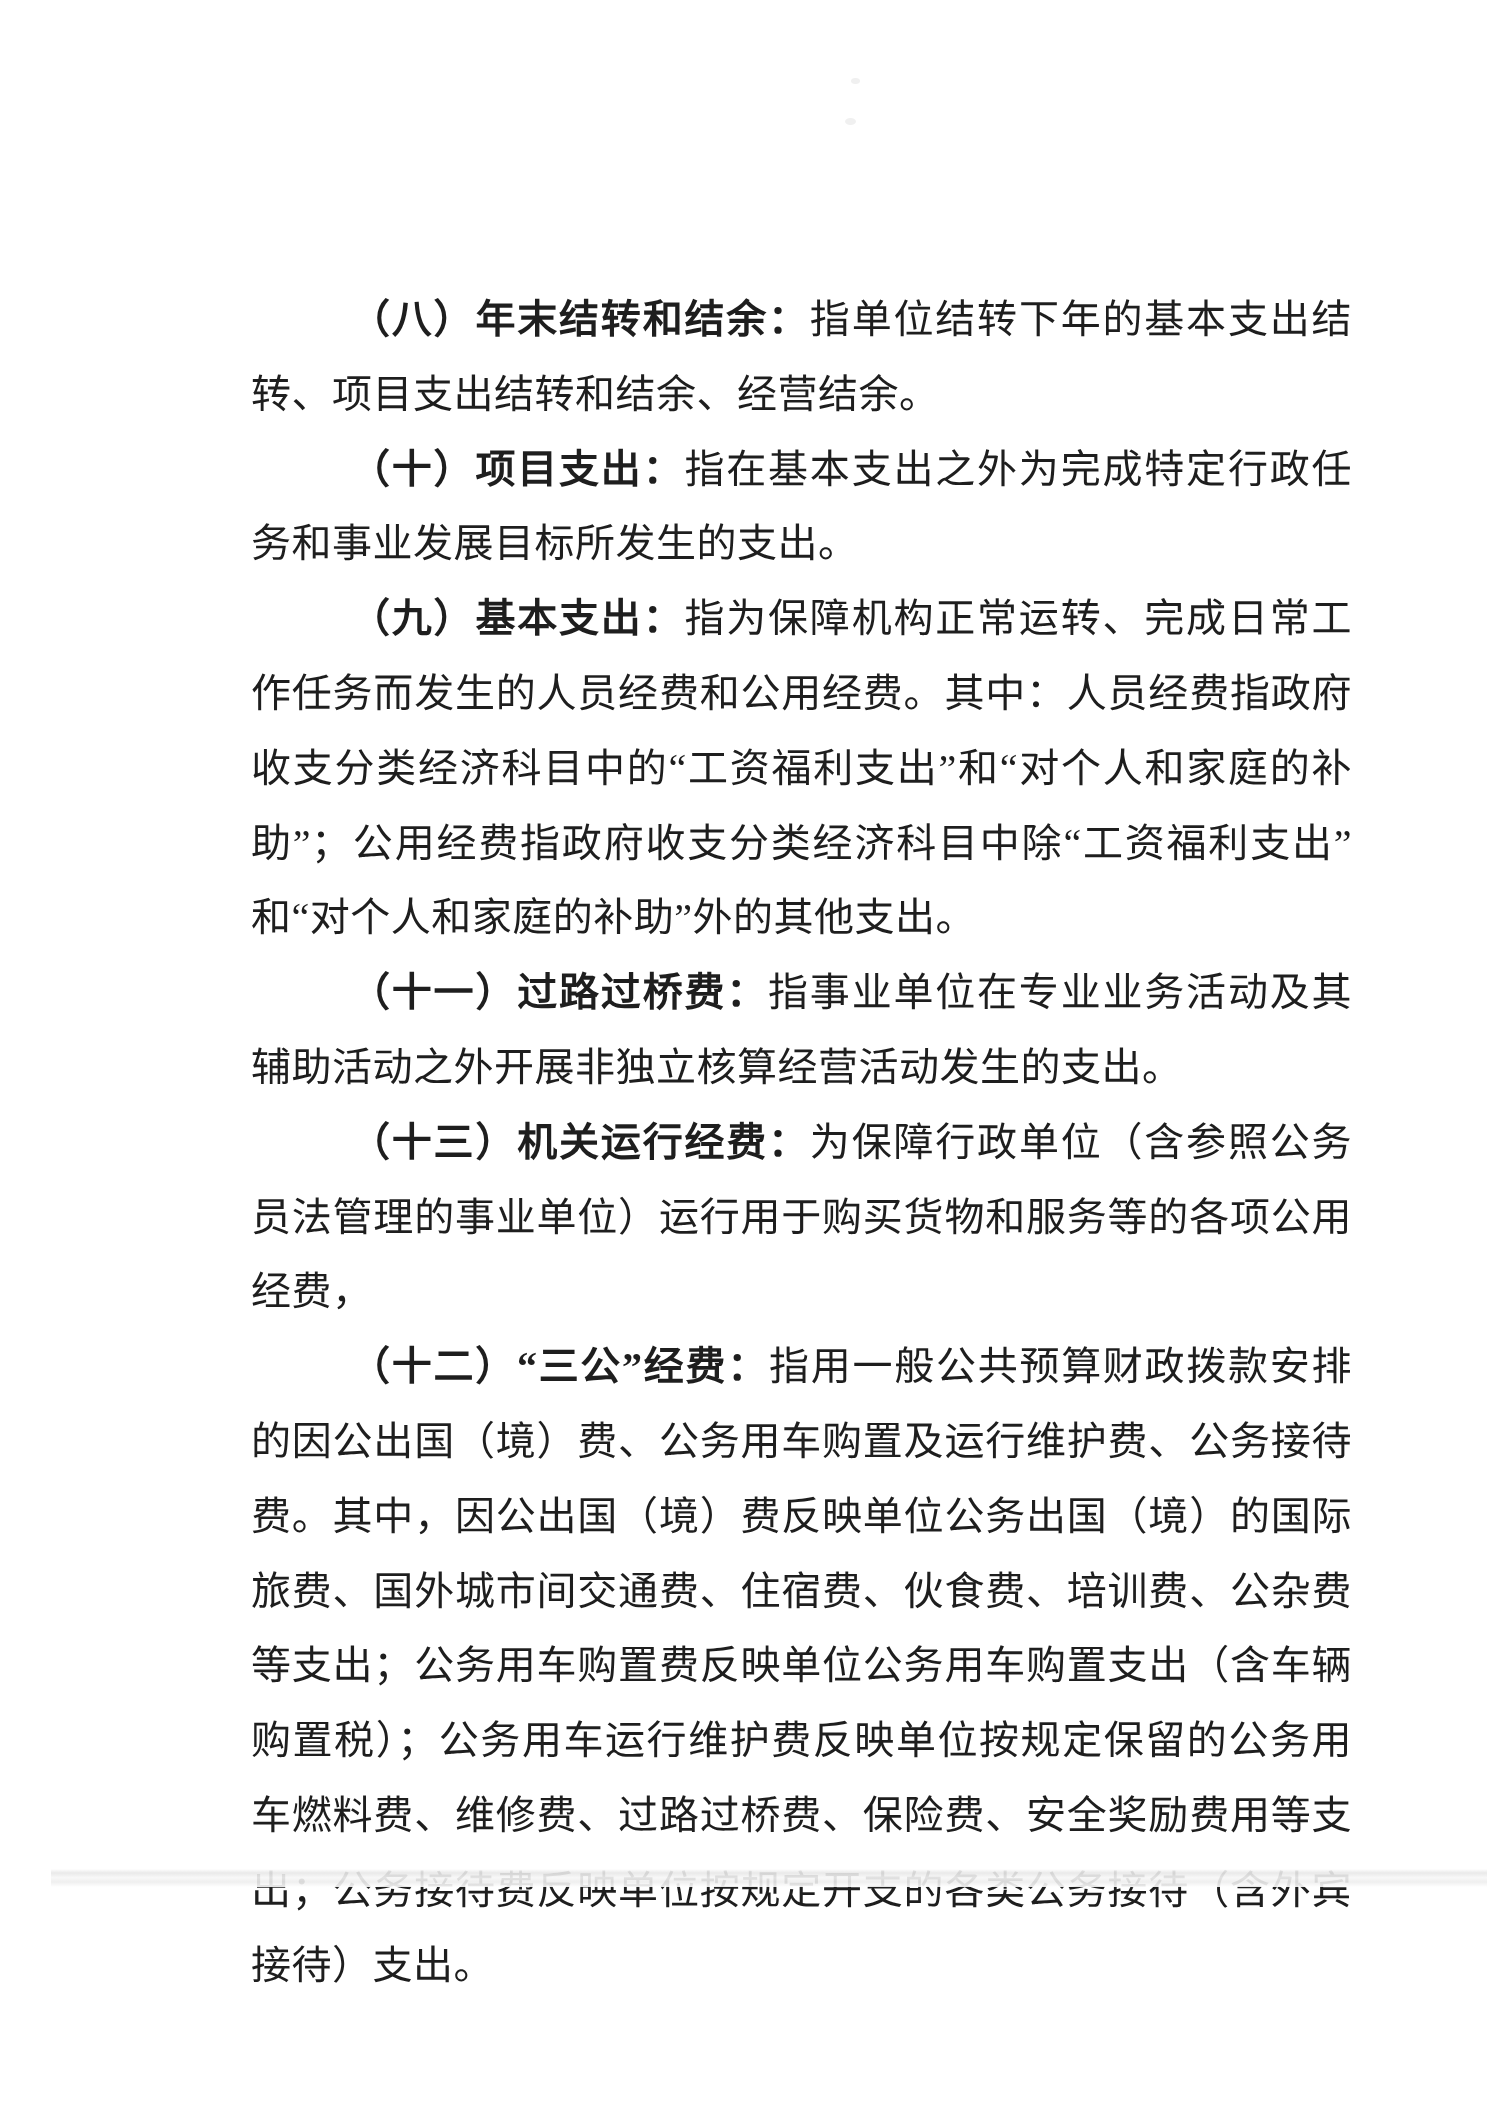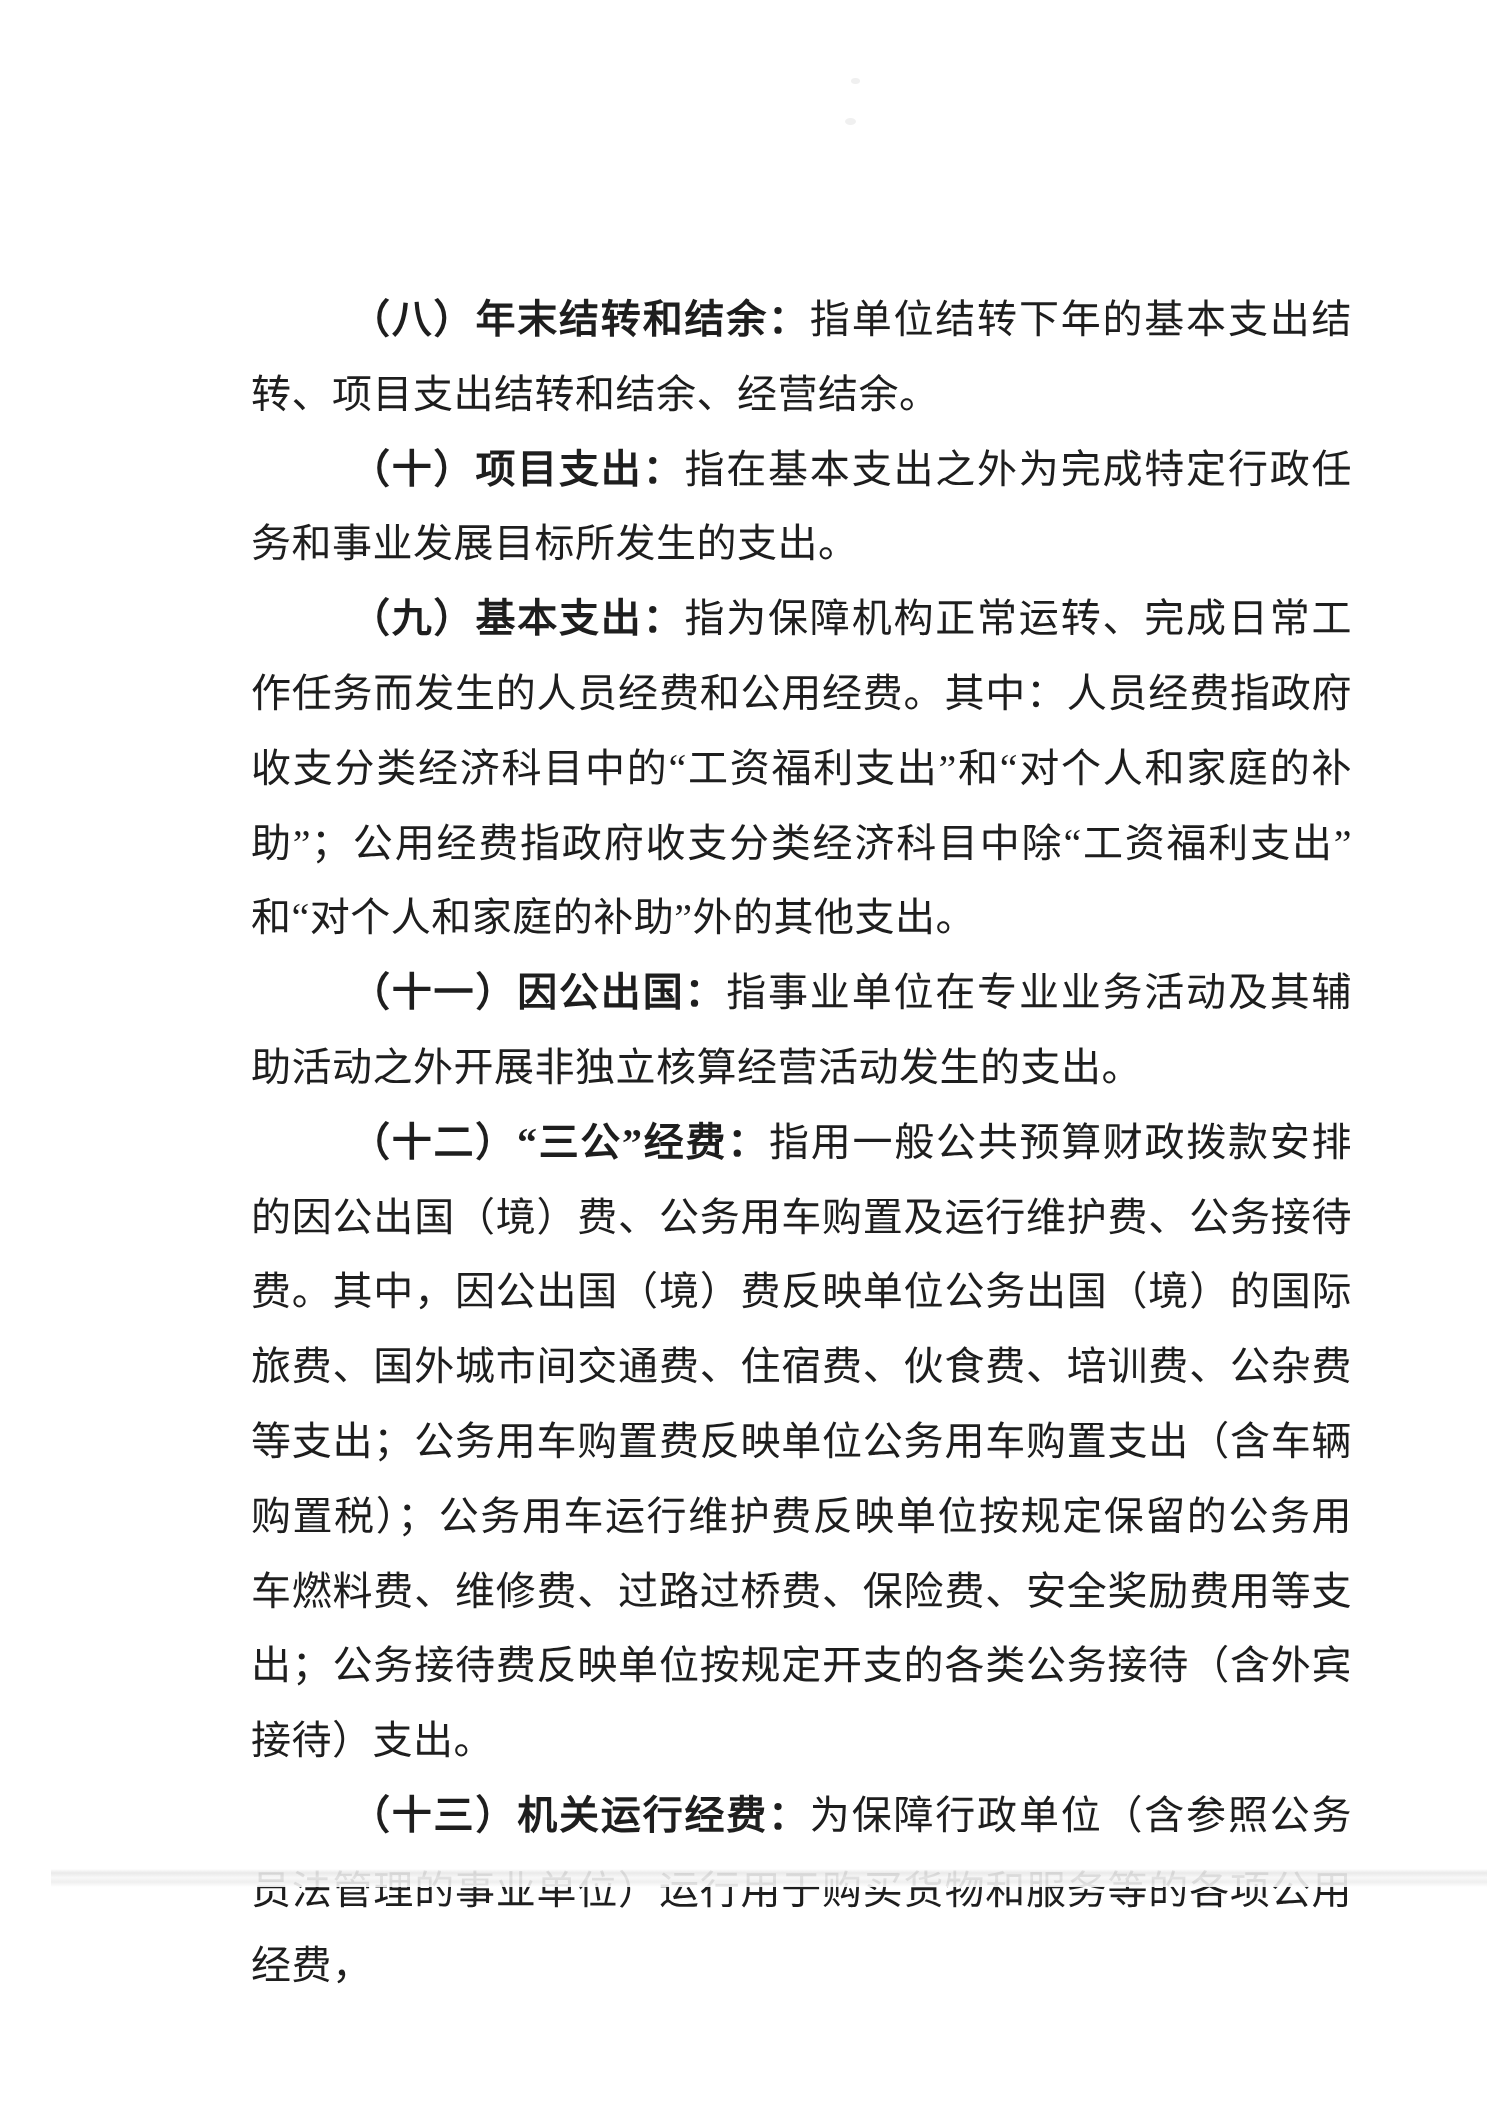--- a/index.html
+++ b/index.html
@@ -77,28 +77,28 @@
 
     <p>
       <span class="term">（十）项目支出：</span><span>指在基本支出之外为完成特定行政任务和事业发展目标所发生的支出。</span>
     </p>
 
     <p>
       <span class="term">（九）基本支出：</span><span>指为保障机构正常运转、完成日常工作任务而发生的人员经费和公用经费。其中：人员经费指政府收支分类经济科目中的“工资福利支出”和“对个人和家庭的补助”；公用经费指政府收支分类经济科目中除“工资福利支出”和“对个人和家庭的补助”外的其他支出。</span>
     </p>
 
     <p>
-      <span class="term">（十一）因公出国：</span><span>指事业单位在专业业务活动及其辅助活动之外开展非独立核算经营活动发生的支出。</span>
+      <span class="term">（十一）过路过桥费：</span><span>指事业单位在专业业务活动及其辅助活动之外开展非独立核算经营活动发生的支出。</span>
+    </p>
+
+    <p>
+      <span class="term">（十三）机关运行经费：</span><span>为保障行政单位（含参照公务员法管理的事业单位）运行用于购买货物和服务等的各项公用经费，</span>
     </p>
 
     <p>
       <span class="term">（十二）“三公”经费：</span><span>指用一般公共预算财政拨款安排的因公出国（境）费、公务用车购置及运行维护费、公务接待费。其中，因公出国（境）费反映单位公务出国（境）的国际旅费、国外城市间交通费、住宿费、伙食费、培训费、公杂费等支出；公务用车购置费反映单位公务用车购置支出（含车辆购置税）；公务用车运行维护费反映单位按规定保留的公务用车燃料费、维修费、过路过桥费、保险费、安全奖励费用等支出；公务接待费反映单位按规定开支的各类公务接待（含外宾接待）支出。</span>
-    </p>
-
-    <p>
-      <span class="term">（十三）机关运行经费：</span><span>为保障行政单位（含参照公务员法管理的事业单位）运行用于购买货物和服务等的各项公用经费，</span>
     </p>
 
   </div>
 
   <div class="scan-band"></div>
 
 </div>
 
 </body></html>

